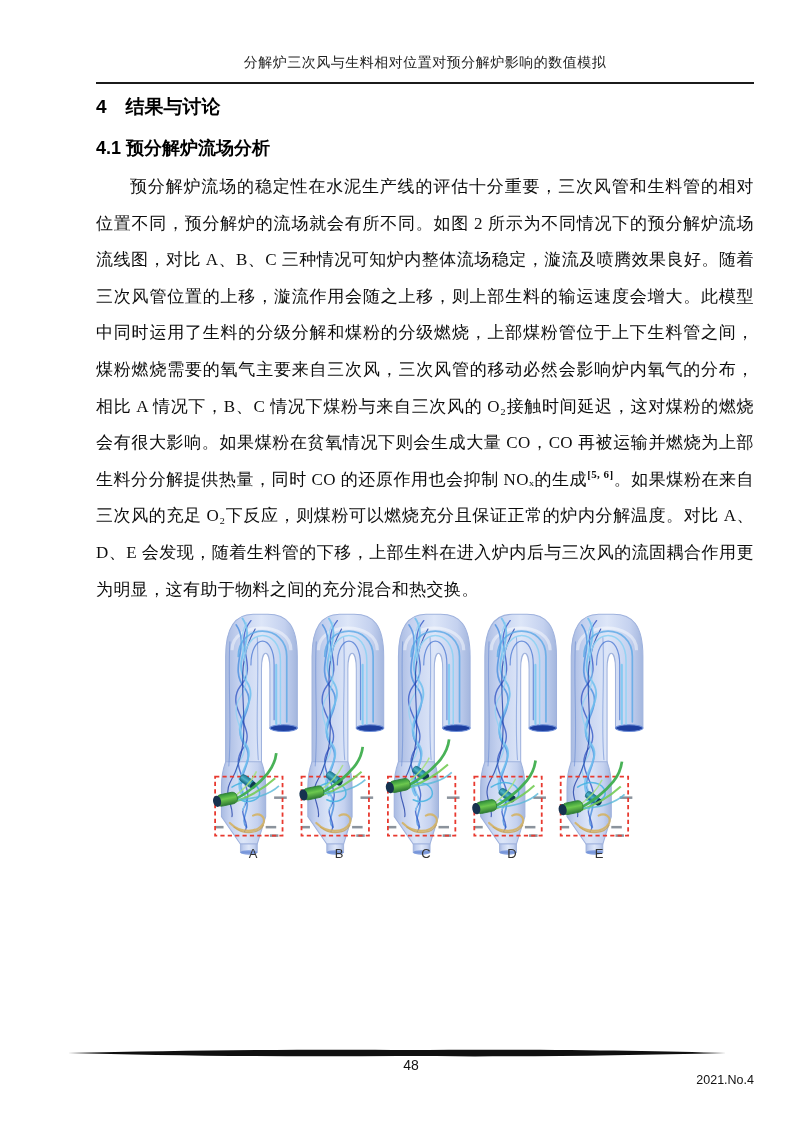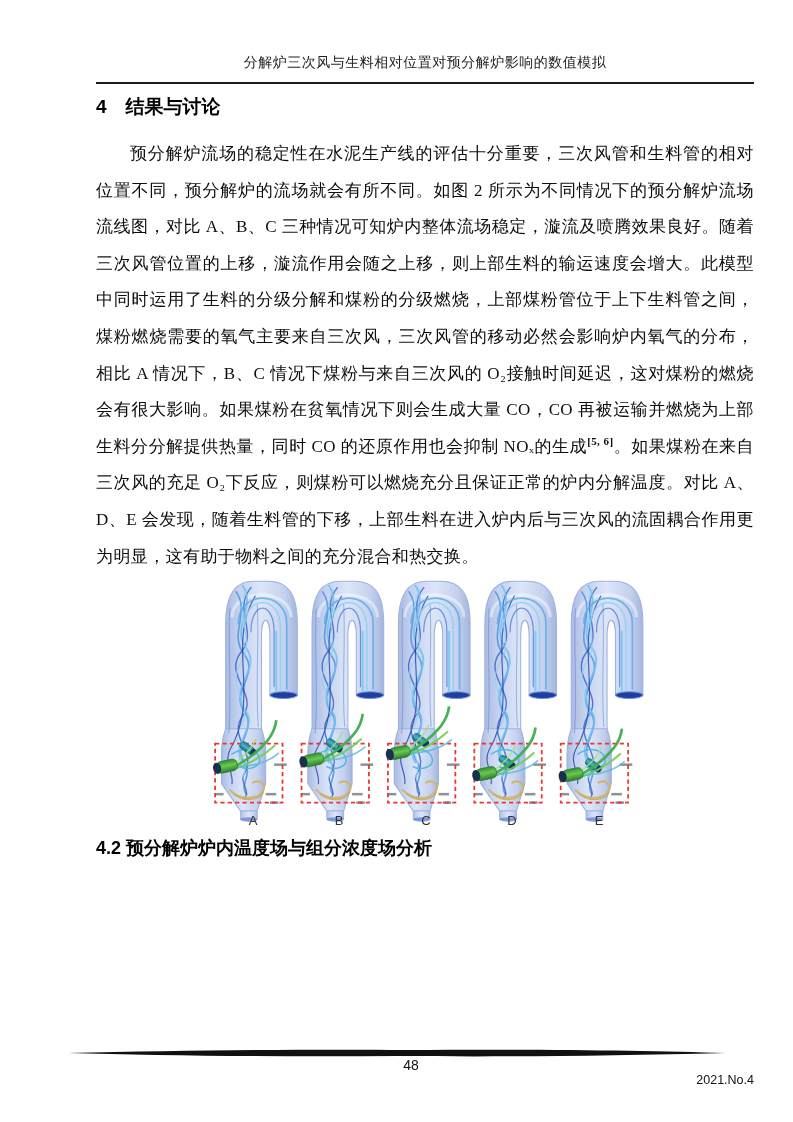--- a/index.html
+++ b/index.html
@@ -51,20 +51,21 @@
 </style>
 </head>
 <body>
 
 <div class="page">
   <div class="content">
     <p class="header-title">分解炉三次风与生料相对位置对预分解炉影响的数值模拟</p>
     <div class="header-rule"></div>
 
     <div class="h4">4　结果与讨论</div>
+    <div class="h41">4.1 预分解炉流场分析</div>
 
     <p class="para"><span>预分解炉流场的稳定性在水泥生产线的评估十分重要，三次风管和生料管的相对位置不同，预分解炉的流场就会有所不同。如图 2 所示为不同情况下的预分解炉流场流线图，对比 A、B、C 三种情况可知炉内整体流场稳定，漩流及喷腾效果良好。随着三次风管位置的上移，漩流作用会随之上移，则上部生料的输运速度会增大。此模型中同时运用了生料的分级分解和煤粉的分级燃烧，上部煤粉管位于上下生料管之间，煤粉燃烧需要的氧气主要来自三次风，三次风管的移动必然会影响炉内氧气的分布，相比 A 情况下，B、C 情况下煤粉与来自三次风的 O₂接触时间延迟，这对煤粉的燃烧会有很大影响。如果煤粉在贫氧情况下则会生成大量 CO，CO 再被运输并燃烧为上部生料分分解提供热量，同时 CO 的还原作用也会抑制 NOₓ的生成</span><sup>[5, 6]</sup><span>。如果煤粉在来自三次风的充足 O₂下反应，则煤粉可以燃烧充分且保证正常的炉内分解温度。对比 A、D、E 会发现，随着生料管的下移，上部生料在进入炉内后与三次风的流固耦合作用更为明显，这有助于物料之间的充分混合和热交换。</span></p>
 
     <div class="figure">
       <svg width="432" height="251" viewBox="0 0 410 238" xmlns="http://www.w3.org/2000/svg">
         <defs>
           <linearGradient id="tg" x1="0" y1="0" x2="1" y2="0">
             <stop offset="0" stop-color="#a9bbe2"></stop>
             <stop offset="0.18" stop-color="#c4d1ef"></stop>
             <stop offset="0.5" stop-color="#dde6f8"></stop>
@@ -161,21 +162,20 @@
       </svg>
 
       <span class="panel-label" style="left:40px">A</span>
       <span class="panel-label" style="left:126px">B</span>
       <span class="panel-label" style="left:213px">C</span>
       <span class="panel-label" style="left:299px">D</span>
       <span class="panel-label" style="left:386px">E</span>
     </div>
 
 
-    <div class="h42">4.2 预分解炉炉内温度场与组分浓度场分析</div>
   </div>
 
   <div class="footer">
     <svg class="footer-rule" width="658" height="10" viewBox="0 0 658 10" xmlns="http://www.w3.org/2000/svg">
       <path d="M0,5 C120,2.2 250,1 340,2 C470,1 580,2.5 658,5 C540,8 430,9 330,8 C210,9 90,7.5 0,5 Z" fill="#101010"></path>
     </svg>
     <span class="page-number">48</span>
     <span class="journal-issue">2021.No.4</span>
   </div>
 </div>

